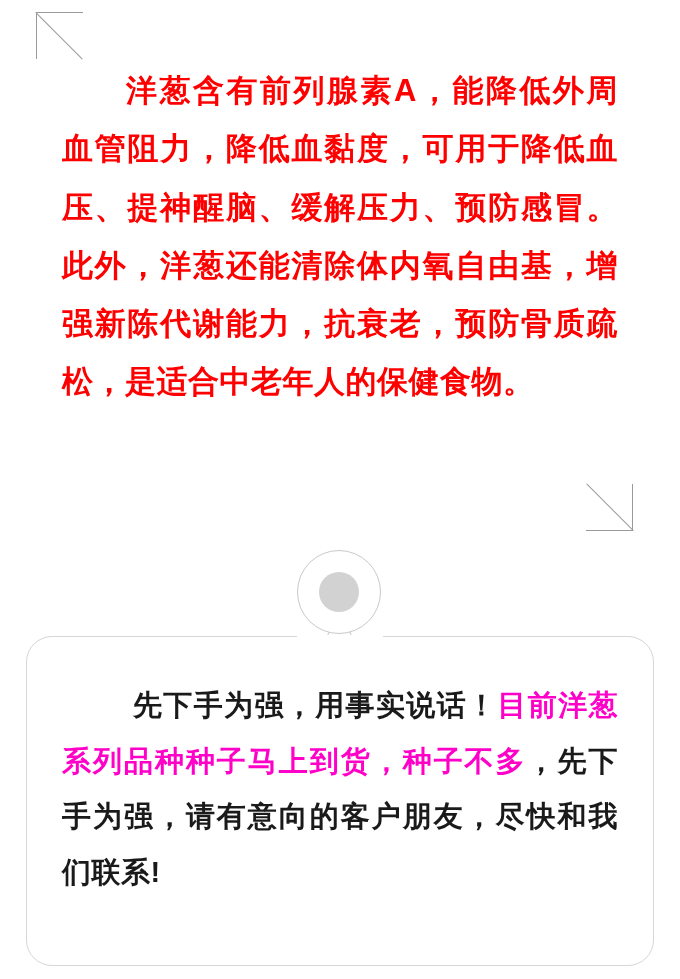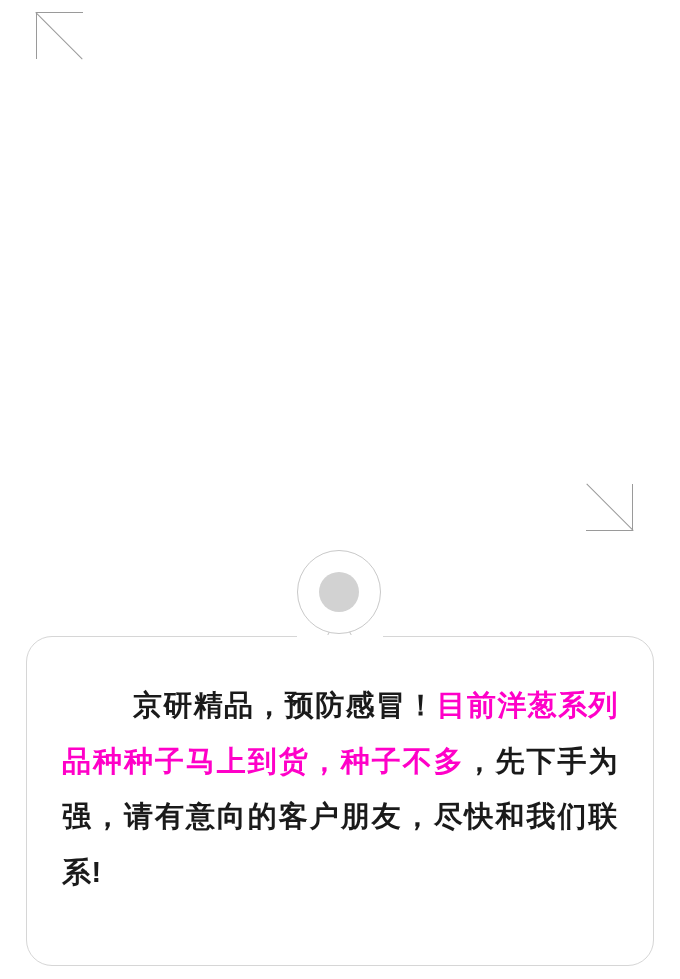--- a/index.html
+++ b/index.html
@@ -170,32 +170,33 @@
 </style>
 </head>
 <body>
 
 <div class="page">
 
   <div class="corner corner-tl">
     <span class="diag"></span>
   </div>
 
+  <div class="red-block"><span class="indent"></span><span>洋葱含有前列腺素A，能降低外周血管阻力，降低血黏度，可用于降低血压、提神醒脑、缓解压力、预防感冒。此外，洋葱还能清除体内氧自由基，增强新陈代谢能力，抗衰老，预防骨质疏松，是适合中老年人的保健食物。</span></div>
 
   <div class="corner corner-br">
     <span class="diag"></span>
   </div>
 
   <div class="badge-wrap">
     <div class="badge-tail">
       <span class="l l1"></span>
       <span class="l l2"></span>
     </div>
     <div class="badge-circle"></div>
     <div class="badge-dot"></div>
   </div>
 
   <div class="card"></div>
   <div class="card-mask"></div>
 
-  <div class="card-text"><span class="indent"></span><span>京研精品，预防感冒！</span><span class="magenta">目前洋葱系列品种种子马上到货，种子不多</span><span>，先下手为强，请有意向的客户朋友，尽快和我们联系!</span></div>
+  <div class="card-text"><span class="indent"></span><span>先下手为强，用事实说话！</span><span class="magenta">目前洋葱系列品种种子马上到货，种子不多</span><span>，先下手为强，请有意向的客户朋友，尽快和我们联系!</span></div>
 
 </div>
 
 </body></html>

